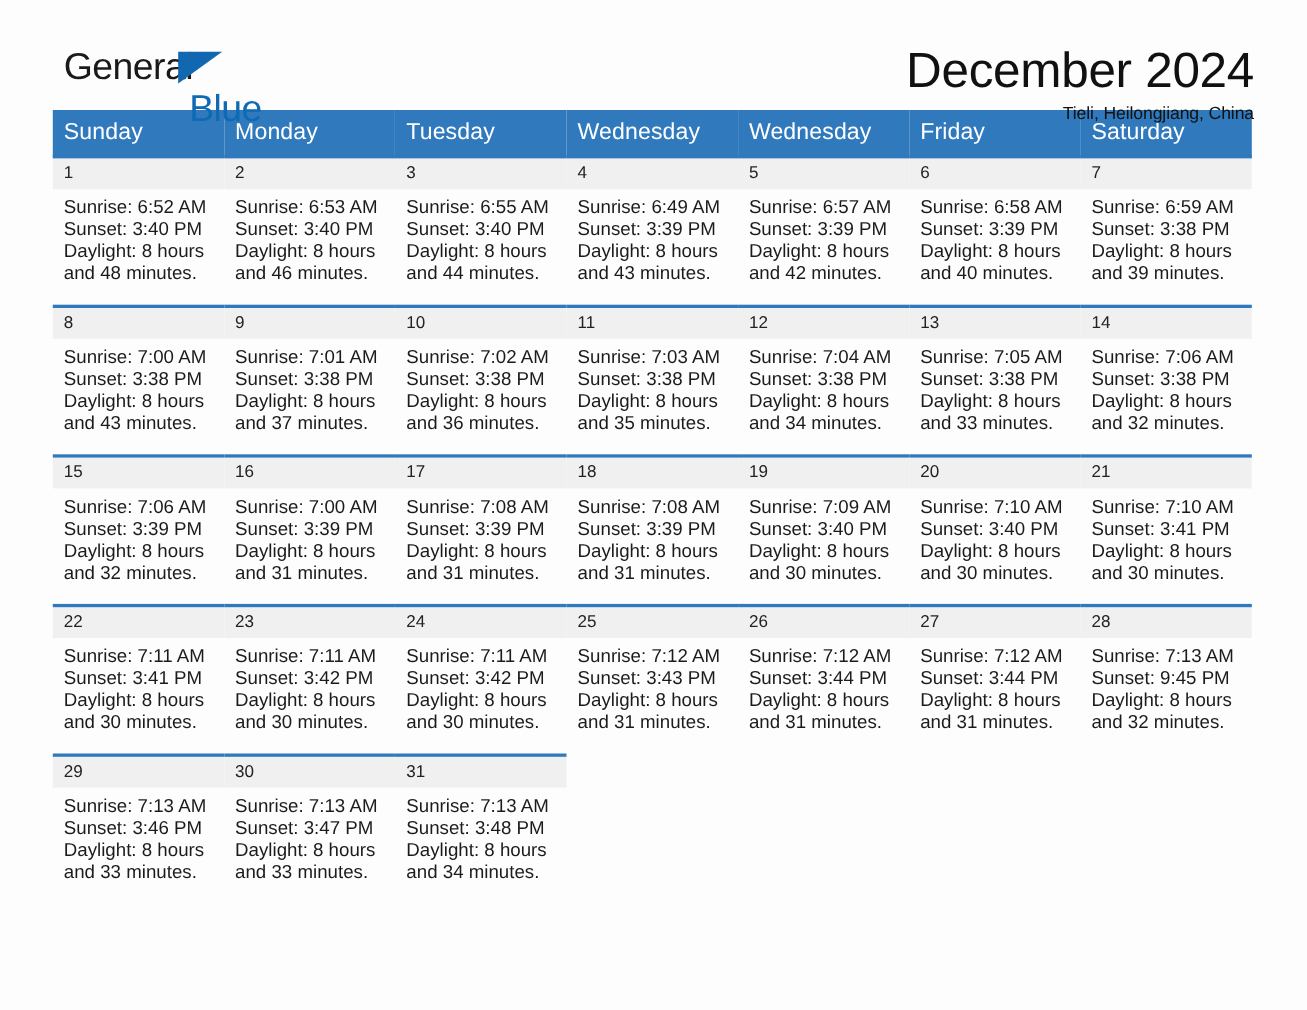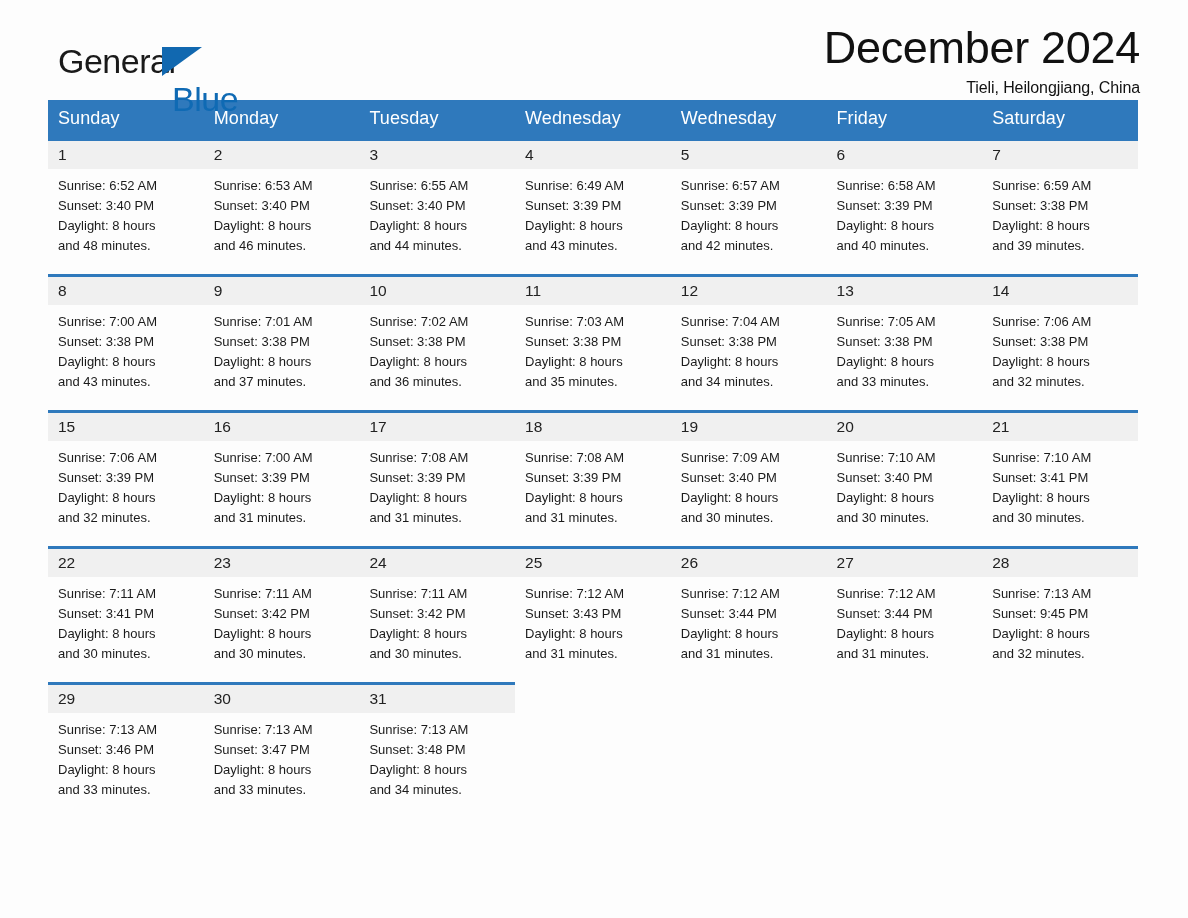--- a/index.html
+++ b/index.html
@@ -58,21 +58,21 @@
     margin-top: 2px;
     margin-left: 114px;
     font-size: 34px;
     letter-spacing: -0.5px;
     color: #0f6ab4;
     font-weight: 400;
   }
   .title-block {
     position: absolute;
     right: 0px;
-    top: 24px;
+    top: 40px;
     text-align: right;
   }
   .month-title {
     font-size: 45px;
     font-weight: 400;
     color: #111;
     line-height: 1.05;
     letter-spacing: -0.3px;
   }
   .location-title {
@@ -88,21 +88,21 @@
     width: 1090px;
     border-collapse: collapse;
     table-layout: fixed;
   }
   .calendar col { width: 155.7px; }
 
   thead th {
     background: #2f79bc;
     color: #ffffff;
     text-align: left;
-    font-size: 18px;
+    font-size: 21px;
     font-weight: 400;
     padding: 8px 0 9px 10px;
     letter-spacing: 0.1px;
   }
 
   tbody tr.week-row > td {
     border-top: 3px solid #2f79bc;
     vertical-align: top;
     padding: 0;
     height: 133px;
@@ -117,21 +117,21 @@
     font-size: 15.5px;
     color: #222;
     padding: 5px 0 6px 10px;
     line-height: 1.1;
     min-height: 15px;
   }
   td.empty .daynum { background: transparent; }
 
   .details {
     padding: 7px 8px 0 10px;
-    font-size: 13px;
+    font-size: 17px;
     line-height: 20px;
     color: #1b1b1b;
   }
   .details div { white-space: nowrap; }
 </style>
 </head>
 <body>
 
 <div class="page">
 

